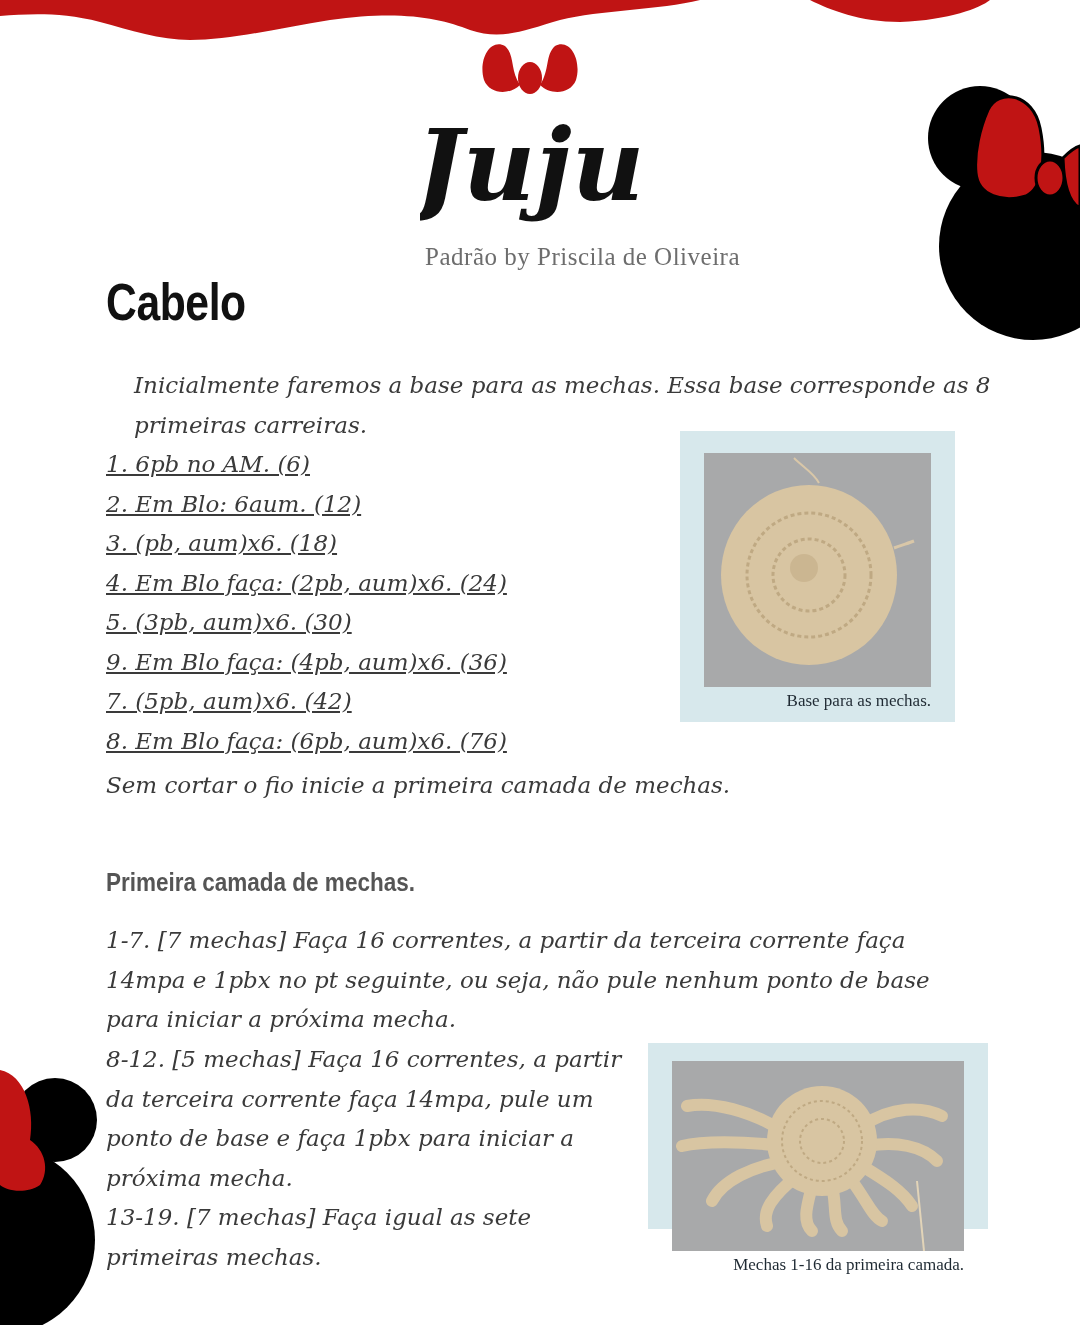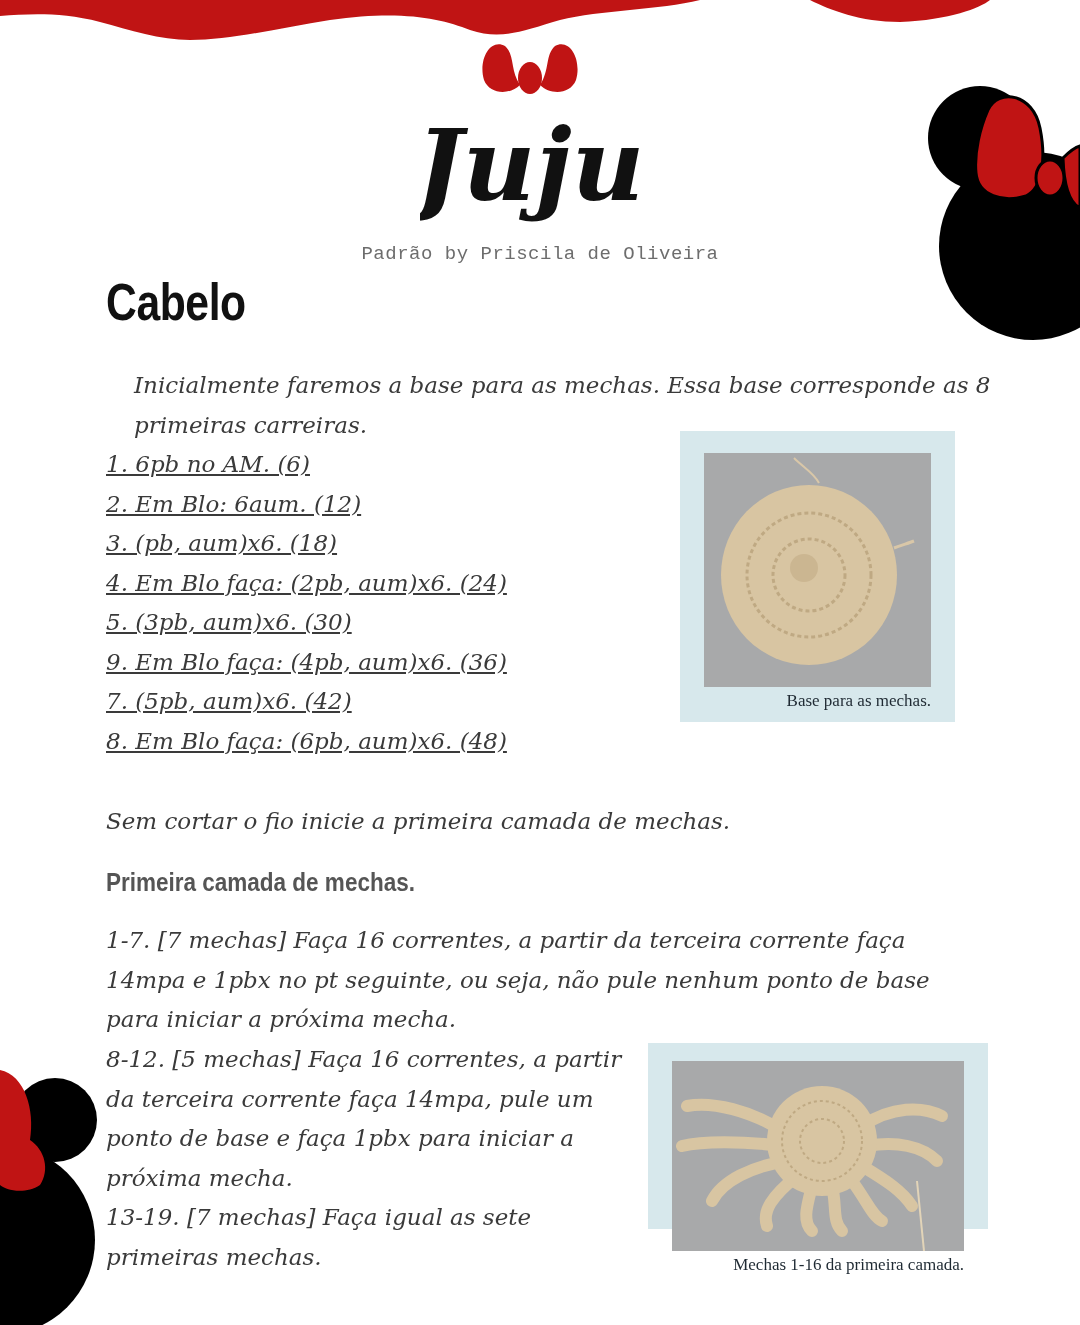--- a/index.html
+++ b/index.html
@@ -8,22 +8,22 @@
       background: #ffffff;
       font-family: "DejaVu Serif", serif;
       color: #3a3a3a;
     }
     .abs { position: absolute; }
     .top-wave { left: 0; top: 0; width: 1080px; height: 60px; }
     .mouse-right { left: 918px; top: 78px; width: 162px; height: 262px; }
     .mouse-left { left: 0; top: 1060px; width: 100px; height: 265px; }
     .logo { left: 420px; top: 40px; width: 220px; height: 200px; }
     .byline {
-      left: 340px; top: 243px; width: 400px; text-align: center;
-      font-family: Liberation Mono, monospace; font-size: 19px; color: #6d6d6d;
+      left: 340px; top: 243px; width: 400px; text-align: right;
+      font-family: Liberation Serif, serif; font-size: 25px; color: #6d6d6d;
       letter-spacing: 0.5px;
     }
     .title {
       left: 106px; top: 272px;
       font-family: "Liberation Sans", sans-serif; font-weight: bold;
       font-size: 52px; color: #111; transform: scaleX(0.82); transform-origin: left center;
       letter-spacing: -0.5px;
     }
     .script {
       font-family: "DejaVu Serif", serif; font-style: italic;
@@ -37,21 +37,21 @@
     }
     .card1 { left: 680px; top: 431px; width: 275px; height: 291px; }
     .card2 { left: 648px; top: 1043px; width: 340px; height: 186px; padding: 18px 24px 6px 24px; }
     .photo { width: 100%; background: #a8a9aa; position: relative; overflow: hidden; }
     .card1 .photo { height: 234px; }
     .card2 .photo { height: 190px; }
     .caption {
       text-align: right; font-family: "Liberation Serif", serif;
       font-size: 17px; color: #1f2a33; margin-top: 4px;
     }
-    .continue { left: 106px; top: 802px; text-align: center; }
+    .continue { left: 106px; top: 766px; text-align: center; }
     .subheading {
       left: 106px; top: 868px;
       font-family: "Liberation Sans", sans-serif; font-weight: bold; font-size: 25px;
       color: #555; transform: scaleX(0.9); transform-origin: left center;
     }
     .layer1 { left: 106px; top: 921px; width: 850px; }
     .layer2 { left: 106px; top: 1040px; width: 530px; }
   </style>
 </head>
 <body>
@@ -89,21 +89,21 @@
 <div class="abs script intro">Inicialmente faremos a base para as mechas. Essa base corresponde as 8 primeiras carreiras.</div>
 
 <ul class="abs script rows">
   <li>1. 6pb no AM. (6)</li>
   <li>2. Em Blo: 6aum. (12)</li>
   <li>3. (pb, aum)x6. (18)</li>
   <li>4. Em Blo faça: (2pb, aum)x6. (24)</li>
   <li>5. (3pb, aum)x6. (30)</li>
   <li>9. Em Blo faça: (4pb, aum)x6. (36)</li>
   <li>7. (5pb, aum)x6. (42)</li>
-  <li>8. Em Blo faça: (6pb, aum)x6. (48)</li>
+  <li>8. Em Blo faça: (6pb, aum)x6. (76)</li>
 </ul>
 
 <div class="abs photo-card card1">
   <div class="photo">
     <svg width="100%" height="100%" viewBox="0 0 227 234">
       <path d="M90,5 C100,15 110,20 115,30" stroke="#d9c7a8" stroke-width="2" fill="none"></path>
       <ellipse cx="105" cy="122" rx="88" ry="90" fill="#d8c5a2"></ellipse>
       <circle cx="105" cy="122" r="62" fill="none" stroke="#bfa983" stroke-width="3" stroke-dasharray="4 3"></circle>
       <circle cx="105" cy="122" r="36" fill="none" stroke="#bfa983" stroke-width="3" stroke-dasharray="4 3"></circle>
       <circle cx="100" cy="115" r="14" fill="#cbb691"></circle>

